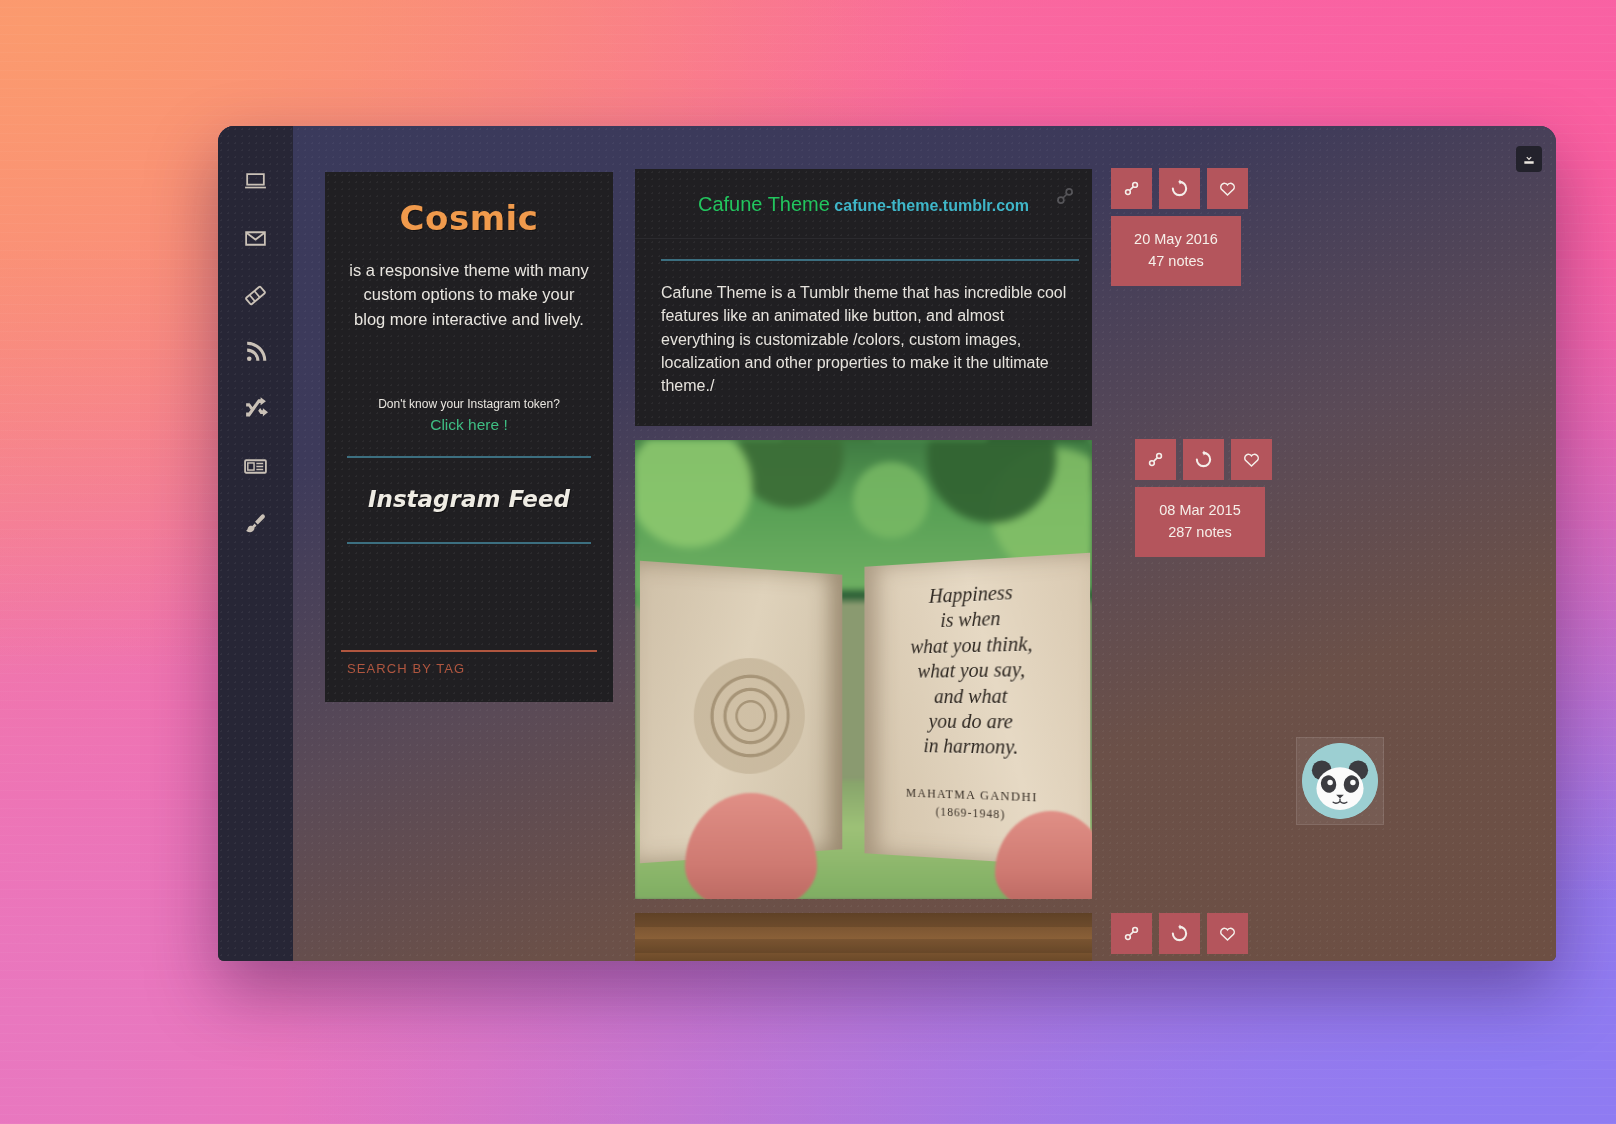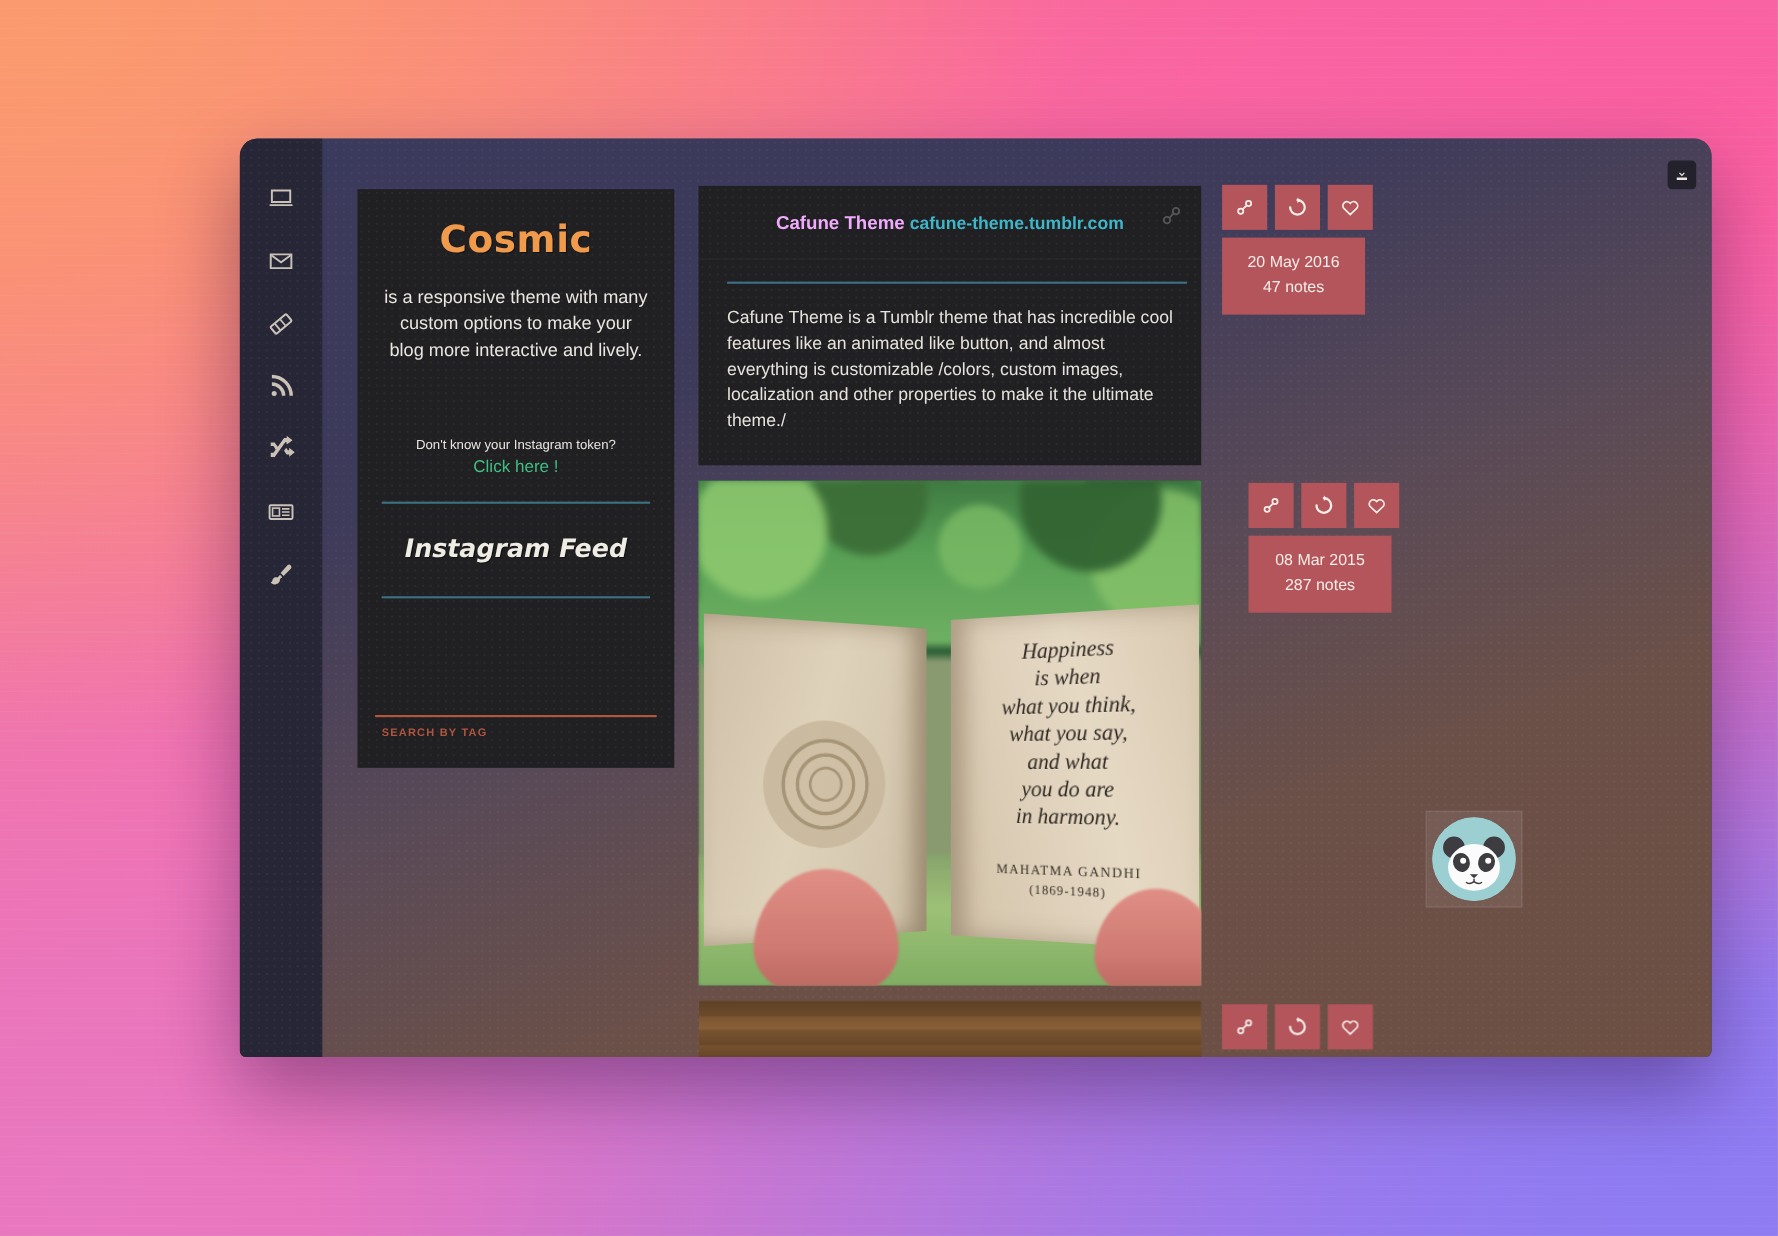--- a/index.html
+++ b/index.html
@@ -141,22 +141,22 @@
   }
   #insta-empty { height: 106px; position: relative; }
   .hr-red {
     height: 2px;
     background: #b0563f;
     margin: 0 16px;
     position: relative;
   }
   #searchtag-label {
     color: #b0563f;
-    font-size: 10px;
-    font-weight: bold;
+    font-size: 13px;
+    font-weight: normal;
     letter-spacing: 1.1px;
     padding: 9px 0 0 22px;
     position: relative;
   }
   #leftcol-bottom { height: 26px; }
 
   
   #postcol {
     position: absolute; left: 417px; top: 43px;
     width: 457px;
@@ -166,23 +166,23 @@
     position: relative;
     margin-bottom: 14px;
   }
   #post1-head {
     padding: 24px 20px 22px 20px;
     text-align: center;
     position: relative;
     border-bottom: 1px solid #2b2a2e;
   }
   #post1-title {
-    color: #f0abfc;
-    font-size: 17px;
-    font-weight: 700;
+    color: #22c55e;
+    font-size: 20px;
+    font-weight: 400;
     cursor: pointer;
     position: relative;
   }
   #post1-url {
     margin-top: 4px;
     color: #3fb6c8;
     font-size: 16px;
     font-weight: 600;
     cursor: pointer;
     position: relative;

